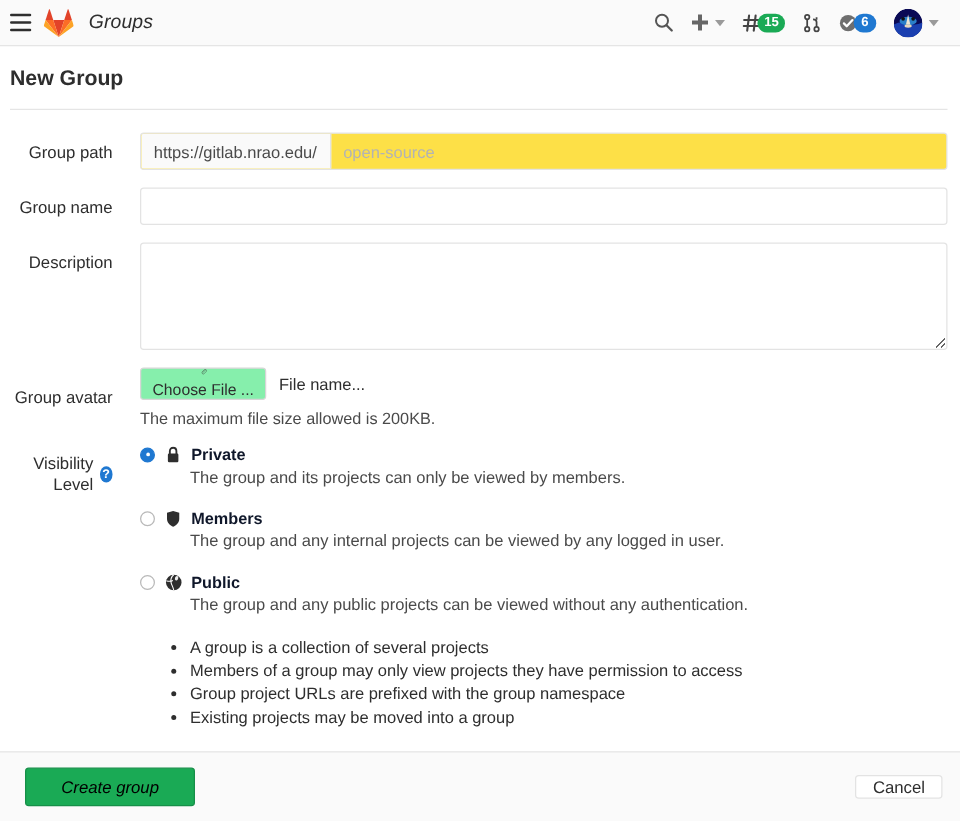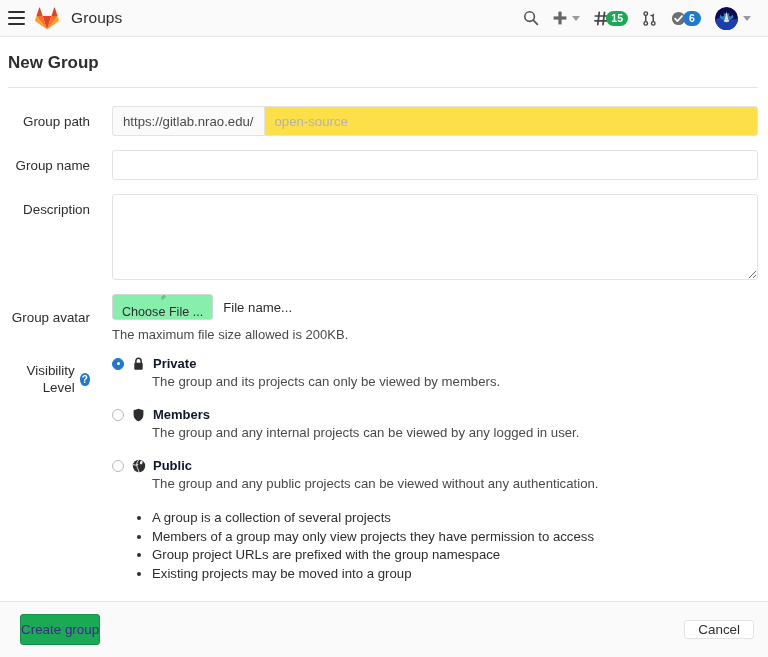--- a/index.html
+++ b/index.html
@@ -29,20 +29,21 @@
     cursor: pointer;
     padding-left: 2px;
   }
   .hamburger span { display: block; height: 2.4px; background: #2e2e2e; border-radius: 1px; }
   .logo-tanuki { width: 24px; height: 23px; display: block; }
   .nav-title {
     font-size: 15.5px;
     color: #2e2e2e;
     letter-spacing: .1px;
     margin-left: 2px;
+    font-style: italic;
   }
   .nav-right {
     margin-left: auto;
     display: flex;
     align-items: flex-start;
     gap: 0px;
   }
   .nav-item {
     display: flex;
     align-items: center;
@@ -297,28 +298,29 @@
     left: 0; right: 0; bottom: 0;
     height: 56px;
     background: #fafafa;
     border-top: 1px solid #e5e5e5;
     display: flex;
     align-items: center;
     padding: 0 14px 0 20px;
   }
   .btn-primary {
     background: #1aaa55;
-    color: #4c1d95;
+    color: #000000;
     border: 1px solid #168f48;
     border-radius: 3px;
     height: 31px;
-    padding: 0 0;
+    padding: 0 28px;
     font-size: 13.4px;
     font-family: "Liberation Sans", sans-serif;
     cursor: pointer;
+    font-style: italic;
   }
   .btn-default {
     margin-left: auto;
     background: #fff;
     color: #2e2e2e;
     border: 1px solid #e3e3e3;
     border-radius: 3px;
     height: 19px;
     padding: 0 13px;
     font-size: 13.4px;

